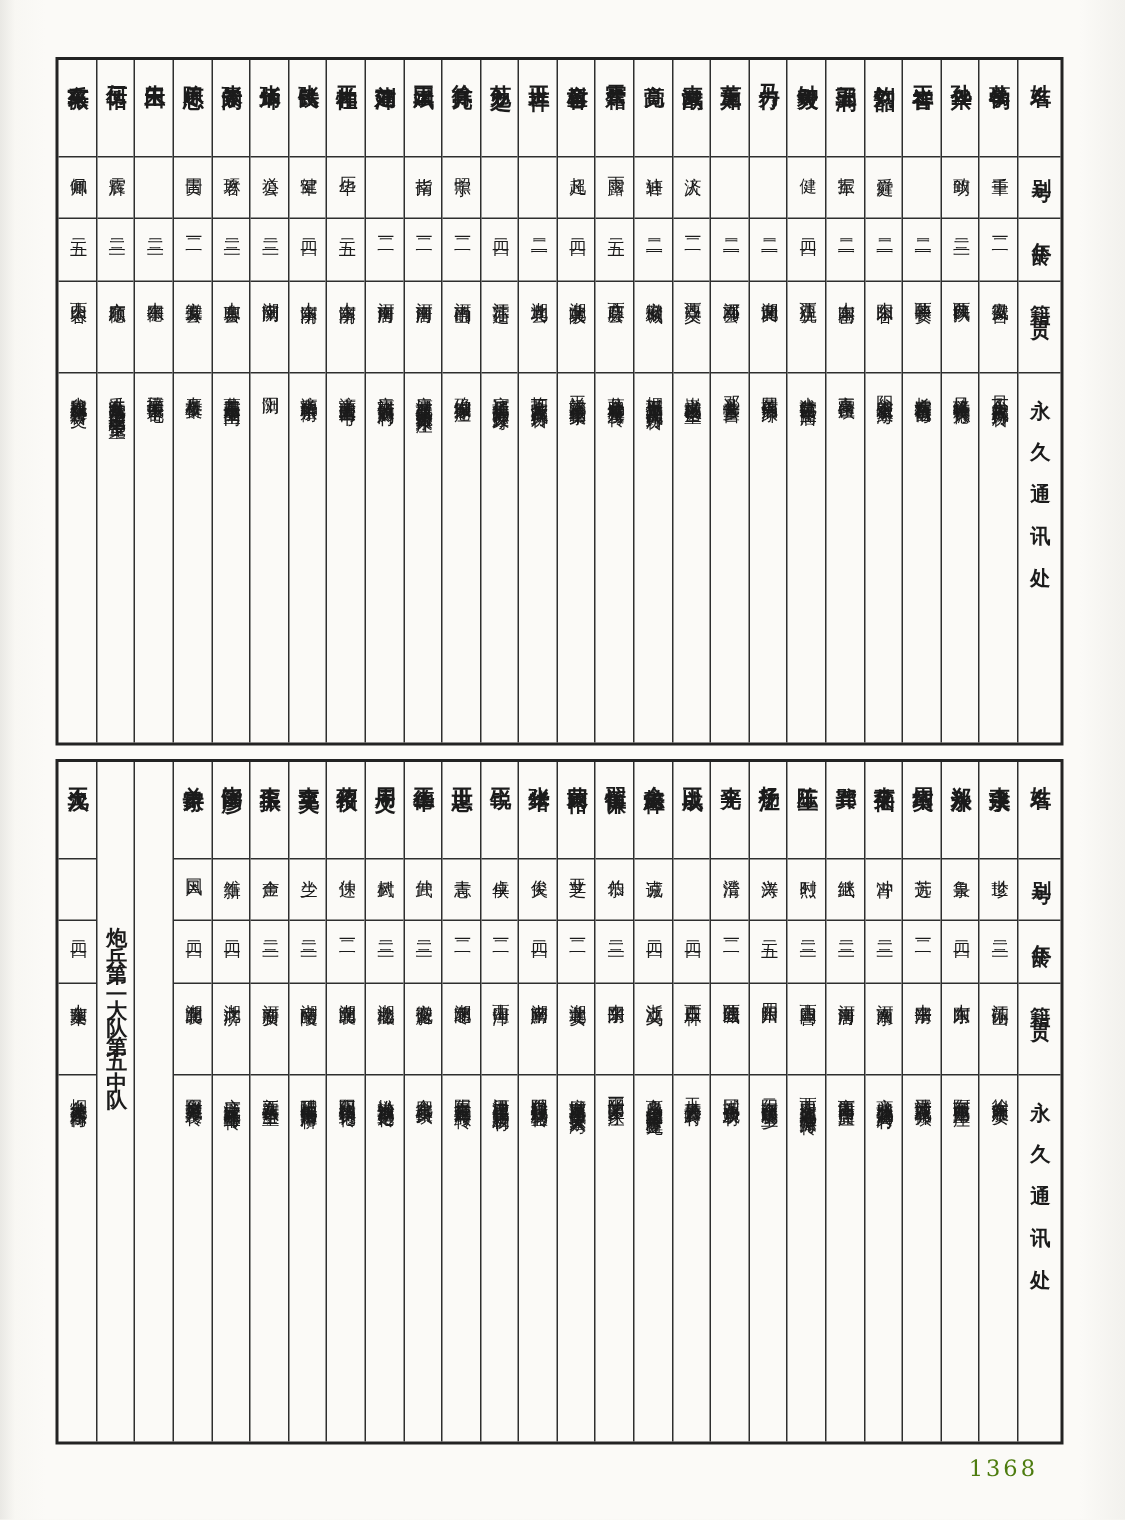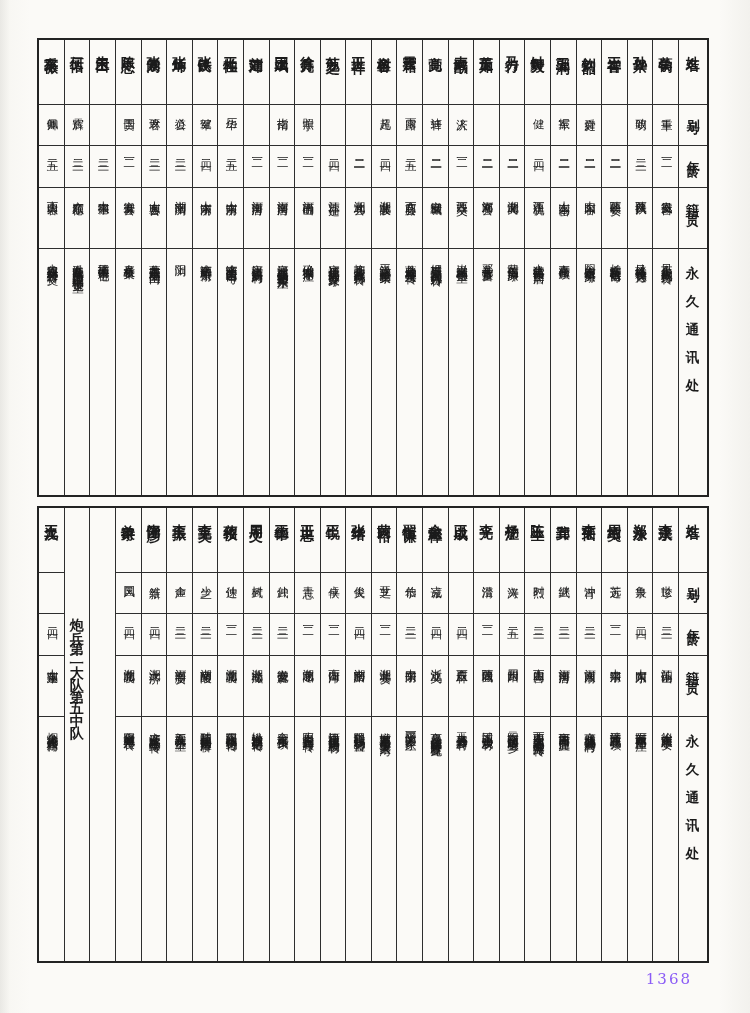--- a/index.html
+++ b/index.html
@@ -49,21 +49,21 @@
   .c-addr .vtx{padding-top:6px;max-height:calc(100% - 10px);}
   .col-header .vtx{font-weight:700;}
   .h-name{letter-spacing:13px;padding-top:9px;font-size:13.5px;}
   .h-small{letter-spacing:3px;padding-top:5px;font-size:13px;}
   .h-native{letter-spacing:11px;padding-top:8px;font-size:13.5px;}
   .h-addr{letter-spacing:28px;padding-top:16px;font-size:13.5px;font-weight:700;}
   .col-unit .vtx{font-size:14px;font-weight:700;letter-spacing:12px;padding-top:99px;}
   .page-number{
     position:absolute;top:970px;right:58px;
     font-family:"DejaVu Serif", serif;
-    font-size:15px;letter-spacing:2px;color:#8b5cf6;
+    font-size:15px;letter-spacing:2px;color:#4d7c0f;
   }
 </style>
 </head>
 <body>
 
 <div class="page-edge"></div>
 
 <div class="roster" id="roster-top">
   <div class="col col-header">
     <div class="cell c-name">

